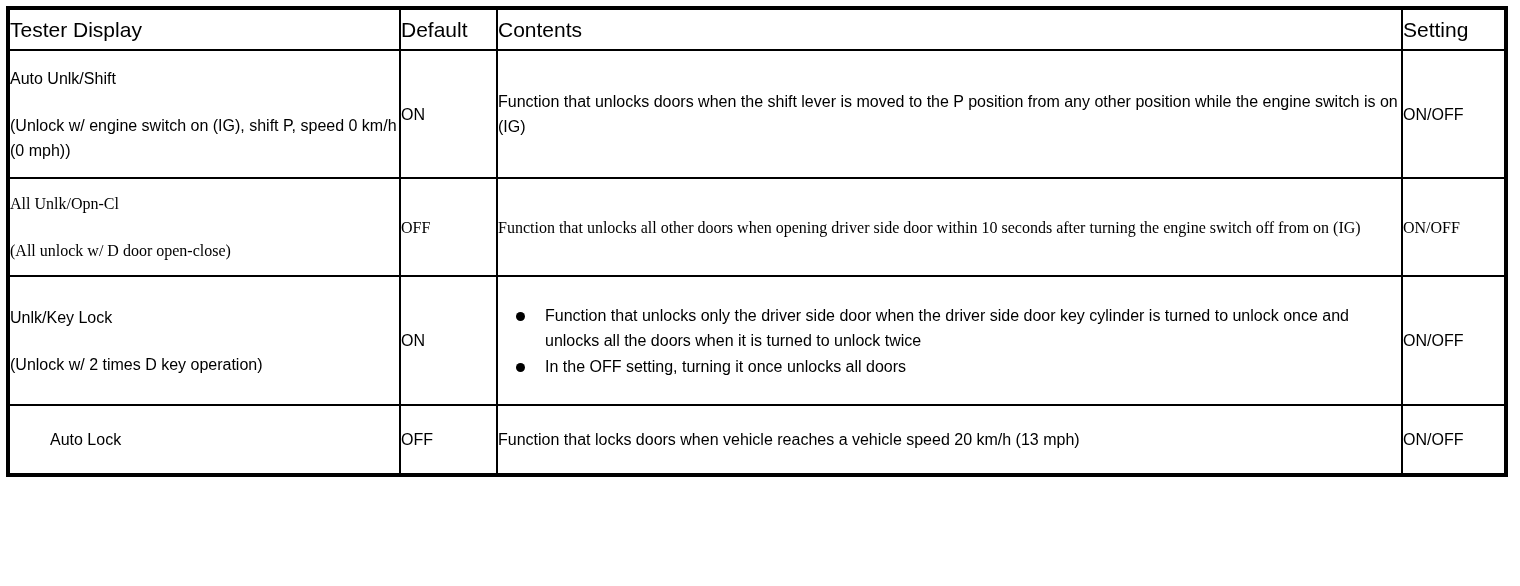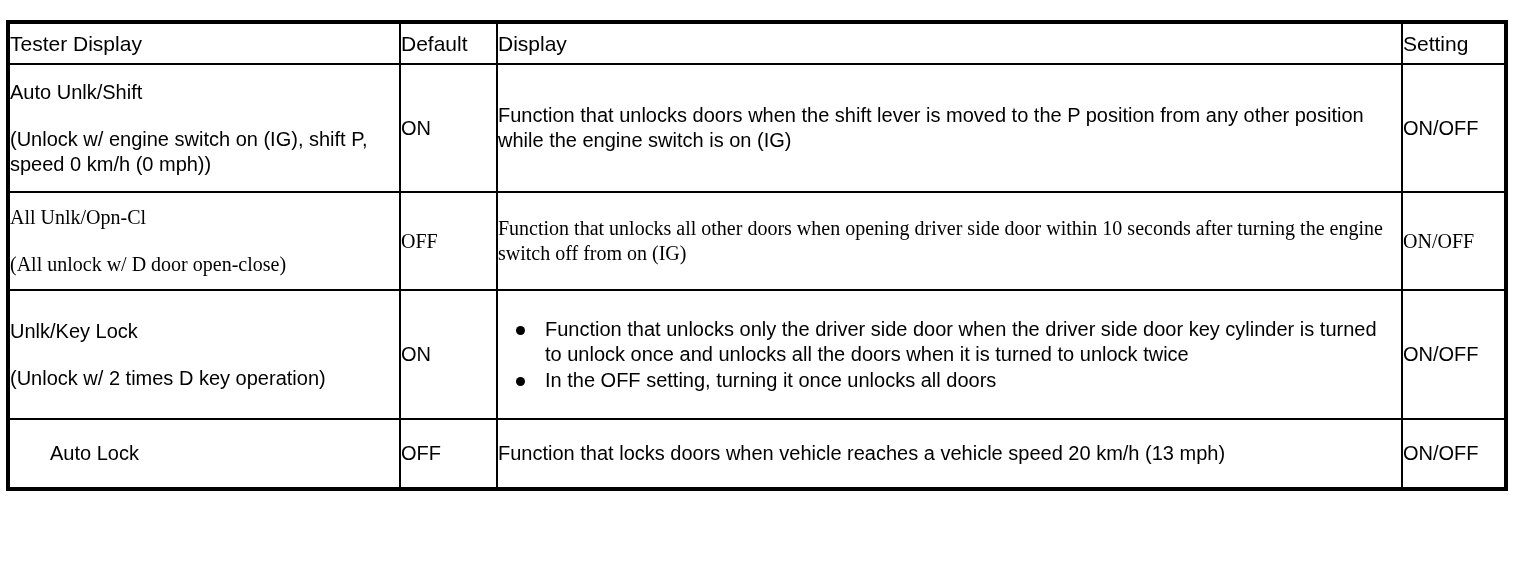--- a/index.html
+++ b/index.html
@@ -19,21 +19,21 @@
   .page {
     position: relative;
     width: 1520px;
     height: 586px;
     background: #ffffff;
   }
 
   table.spec-table {
     position: absolute;
     left: 6px;
-    top: 20px;
+    top: 6px;
     width: 1502px;
     border-collapse: collapse;
     table-layout: fixed;
     background: #ffffff;
     
     border: 4px solid #000000;
   }
 
   table.spec-table col.c-tester   { width: 392px; }
   table.spec-table col.c-default  { width: 97px; }
@@ -55,21 +55,21 @@
     font-weight: bold;
     font-size: 21px;
     line-height: 25px;
     height: 39px;
     padding: 3px 4px 5px 4px;
     border-bottom: 4px solid #000000;
   }
 
   
   tbody td {
-    font-size: 20px;
+    font-size: 16px;
     line-height: 25px;
   }
 
   td.cell-tester {
     padding: 8px 6px 8px 6px;
     vertical-align: top;
   }
   td.cell-default {
     padding: 0 6px 0 6px;
     vertical-align: middle;
@@ -143,21 +143,21 @@
       <col class="c-tester">
       <col class="c-default">
       <col class="c-contents">
       <col class="c-setting">
     </colgroup>
 
     <thead>
       <tr>
         <th>Tester Display</th>
         <th>Default</th>
-        <th>Display</th>
+        <th>Contents</th>
         <th>Setting</th>
       </tr>
     </thead>
 
     <tbody>
 
       <tr class="row-h1">
         <td class="cell-tester">
           <span class="tester-name">Auto Unlk/Shift</span>
           <span class="tester-sub">(Unlock w/ engine switch on (IG), shift P, speed 0 km/h (0 mph))</span>

